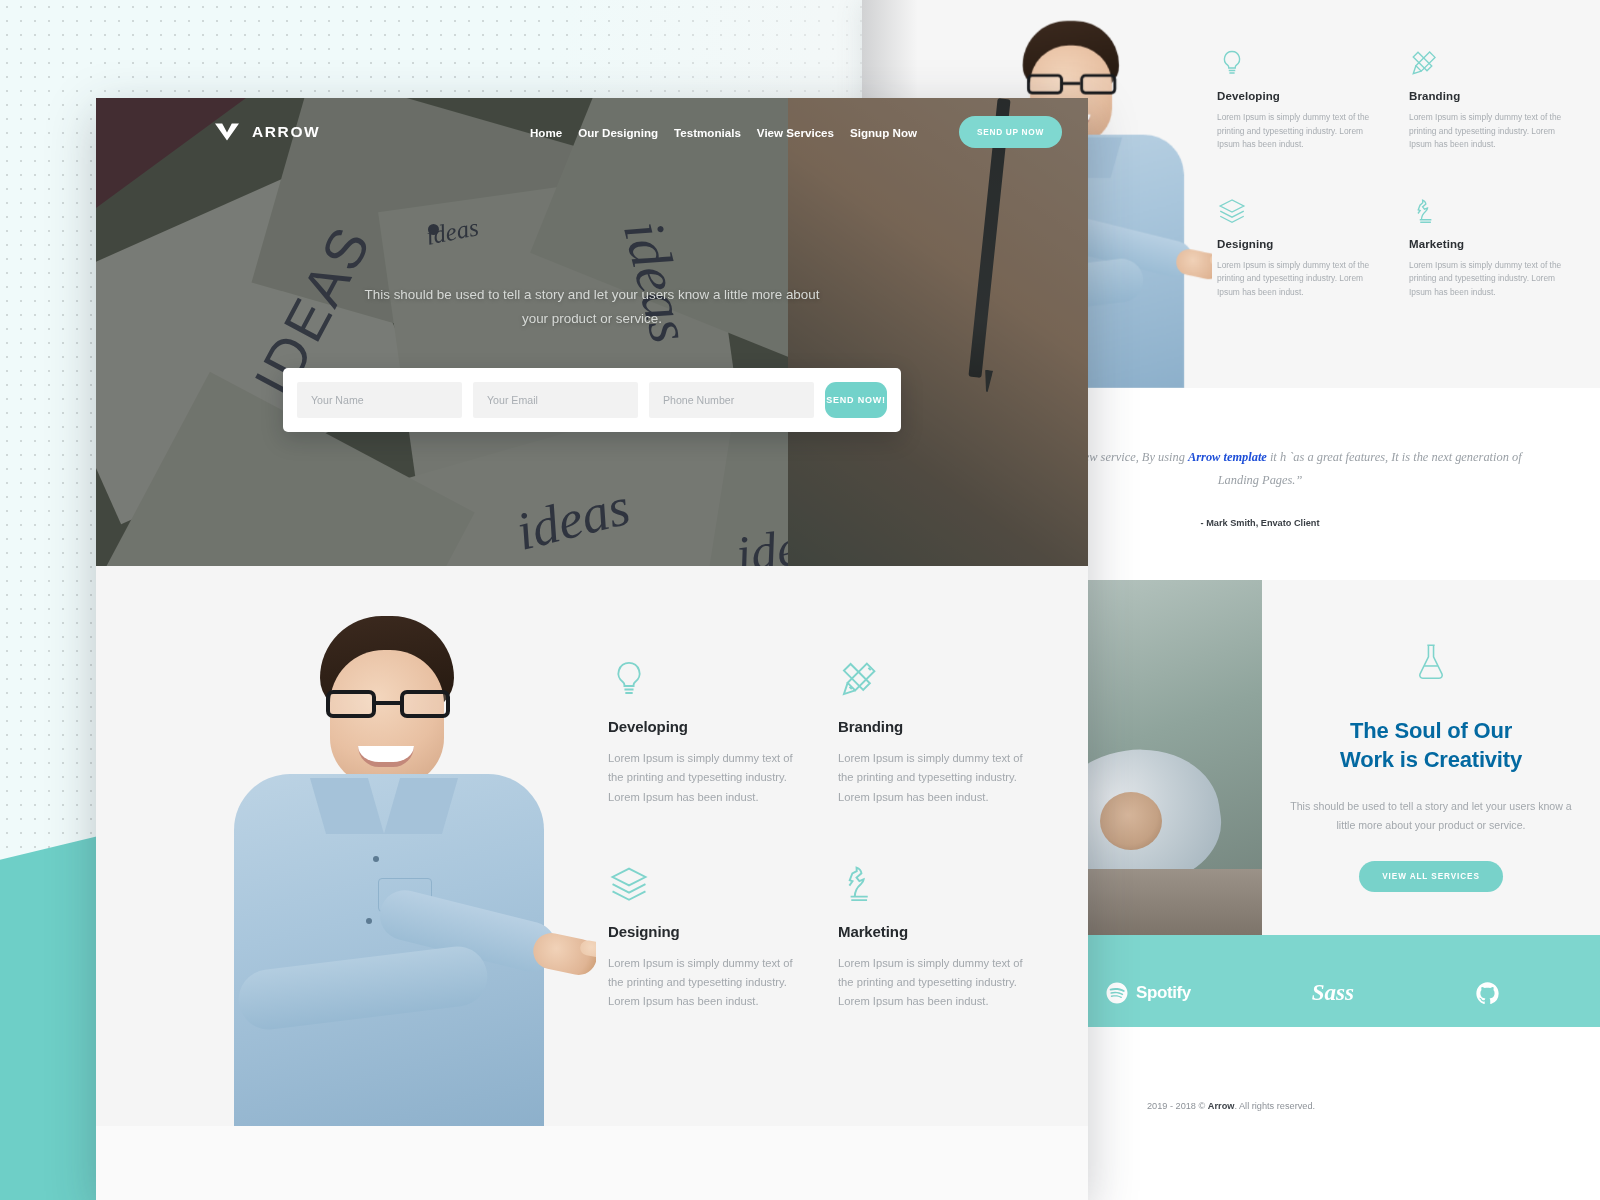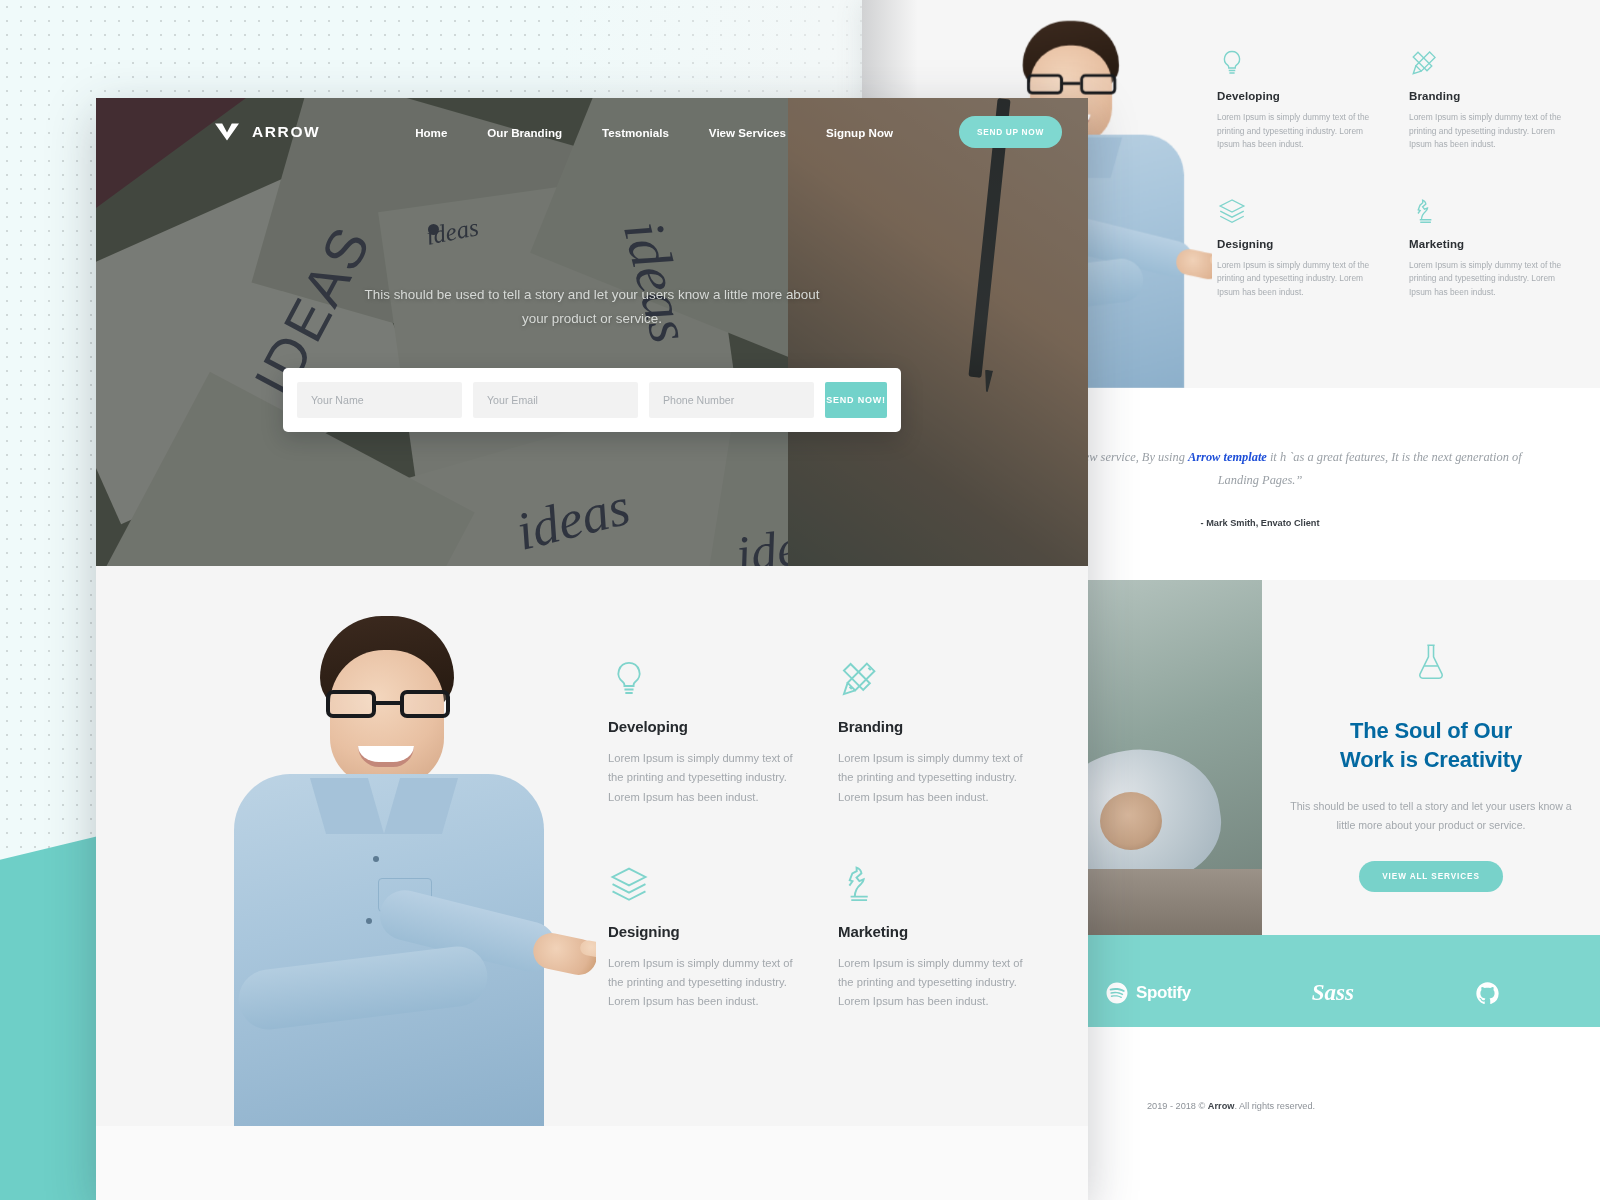--- a/index.html
+++ b/index.html
@@ -334,21 +334,21 @@
   .logo-text {
     color: #fff;
     font-size: 15.5px;
     font-weight: bold;
     letter-spacing: 1.6px;
   }
   .nav-links {
     margin-left: auto;
     display: flex;
     align-items: center;
-    gap: 40px;
+    gap: 16px;
   }
   .nav-links a {
     color: #fff;
     font-size: 11.6px;
     font-weight: bold;
     text-decoration: none;
     white-space: nowrap;
   }
   .nav-cta {
     margin-left: 26px;
@@ -413,21 +413,21 @@
   }
   .signup-card input::placeholder { color: #a9aeb3; }
   .signup-card button {
     width: 148px;
     background: #72d2ca;
     color: #fff;
     border: none;
     font-size: 9px;
     font-weight: bold;
     letter-spacing: 0.8px;
-    border-radius: 2px;
+    border-radius: 11px;
     cursor: pointer;
     font-family: "Liberation Sans", sans-serif;
   }
 
   
   .services {
     position: relative;
     width: 992px; height: 560px;
     background: #f5f5f5;
     display: flex;
@@ -722,21 +722,21 @@
       <div class="logo">
         <span class="logo-mark">
           <svg viewBox="0 0 26 20" fill="currentColor">
               <path d="M1 1.5h7.2l4.8 9 4.8-9H25l-12 17z"></path>
             </svg>
         </span>
         <span class="logo-text">ARROW</span>
       </div>
       <div class="nav-links">
         <a href="#">Home</a>
-        <a href="#">Our Branding</a>
+        <a href="#">Our Designing</a>
         <a href="#">Testmonials</a>
         <a href="#">View Services</a>
         <a href="#">Signup Now</a>
         <button class="nav-cta">SEND UP NOW</button>
       </div>
     </div>
 
     <div class="hero-content">
       <p>This should be used to tell a story and let your users know a little more about your product or service.</p>
 

